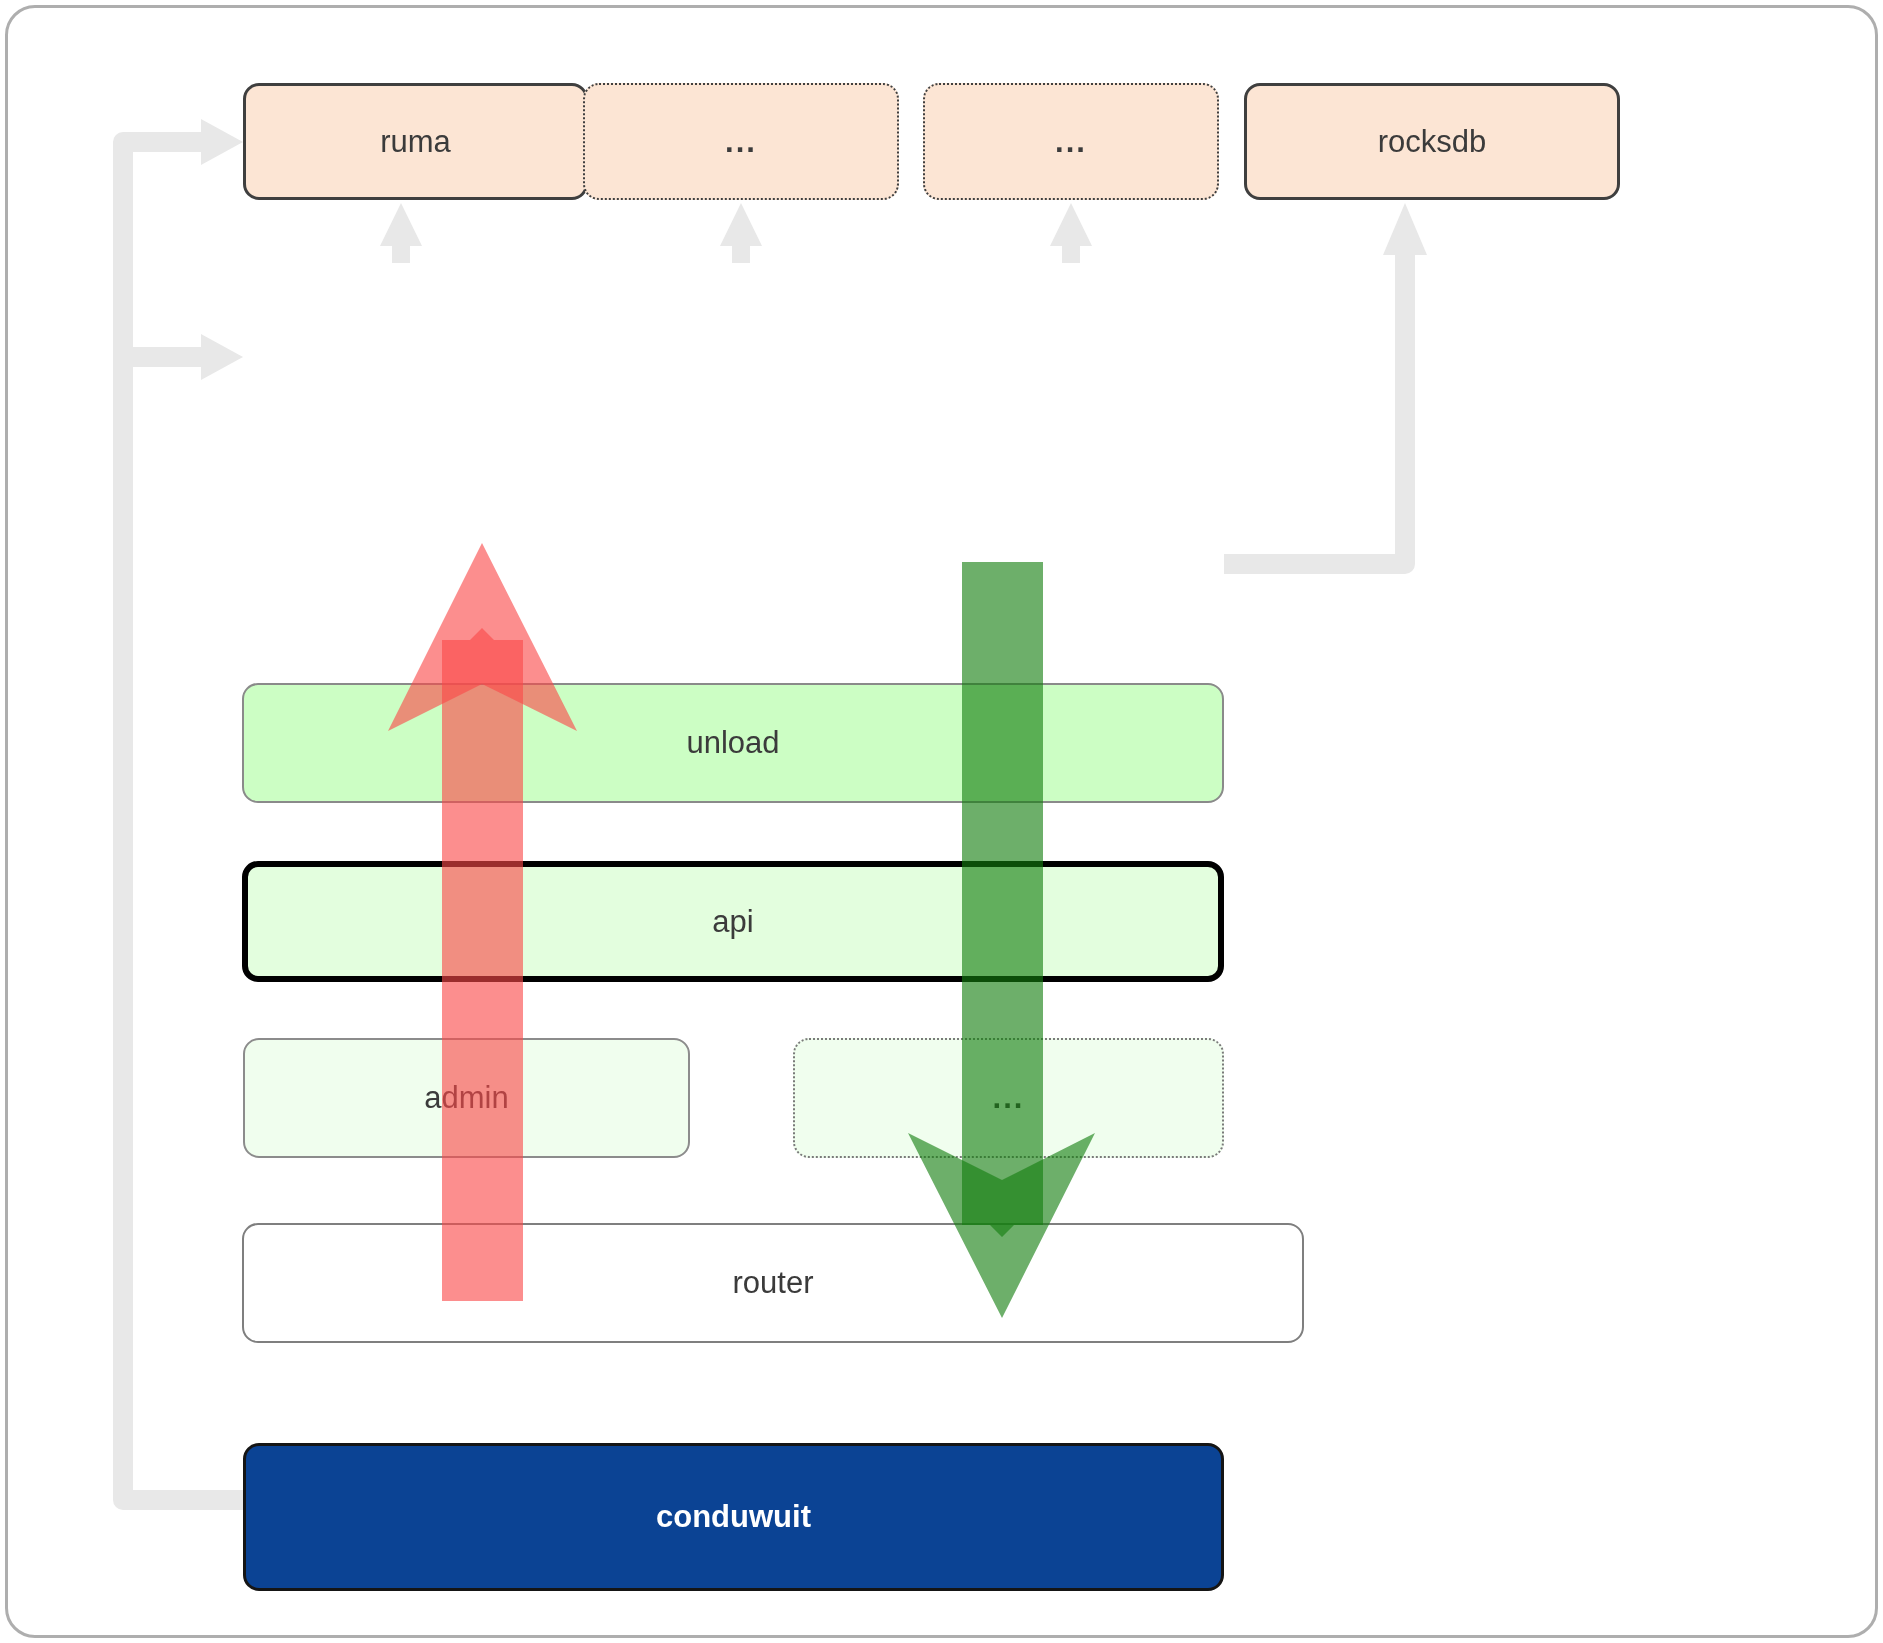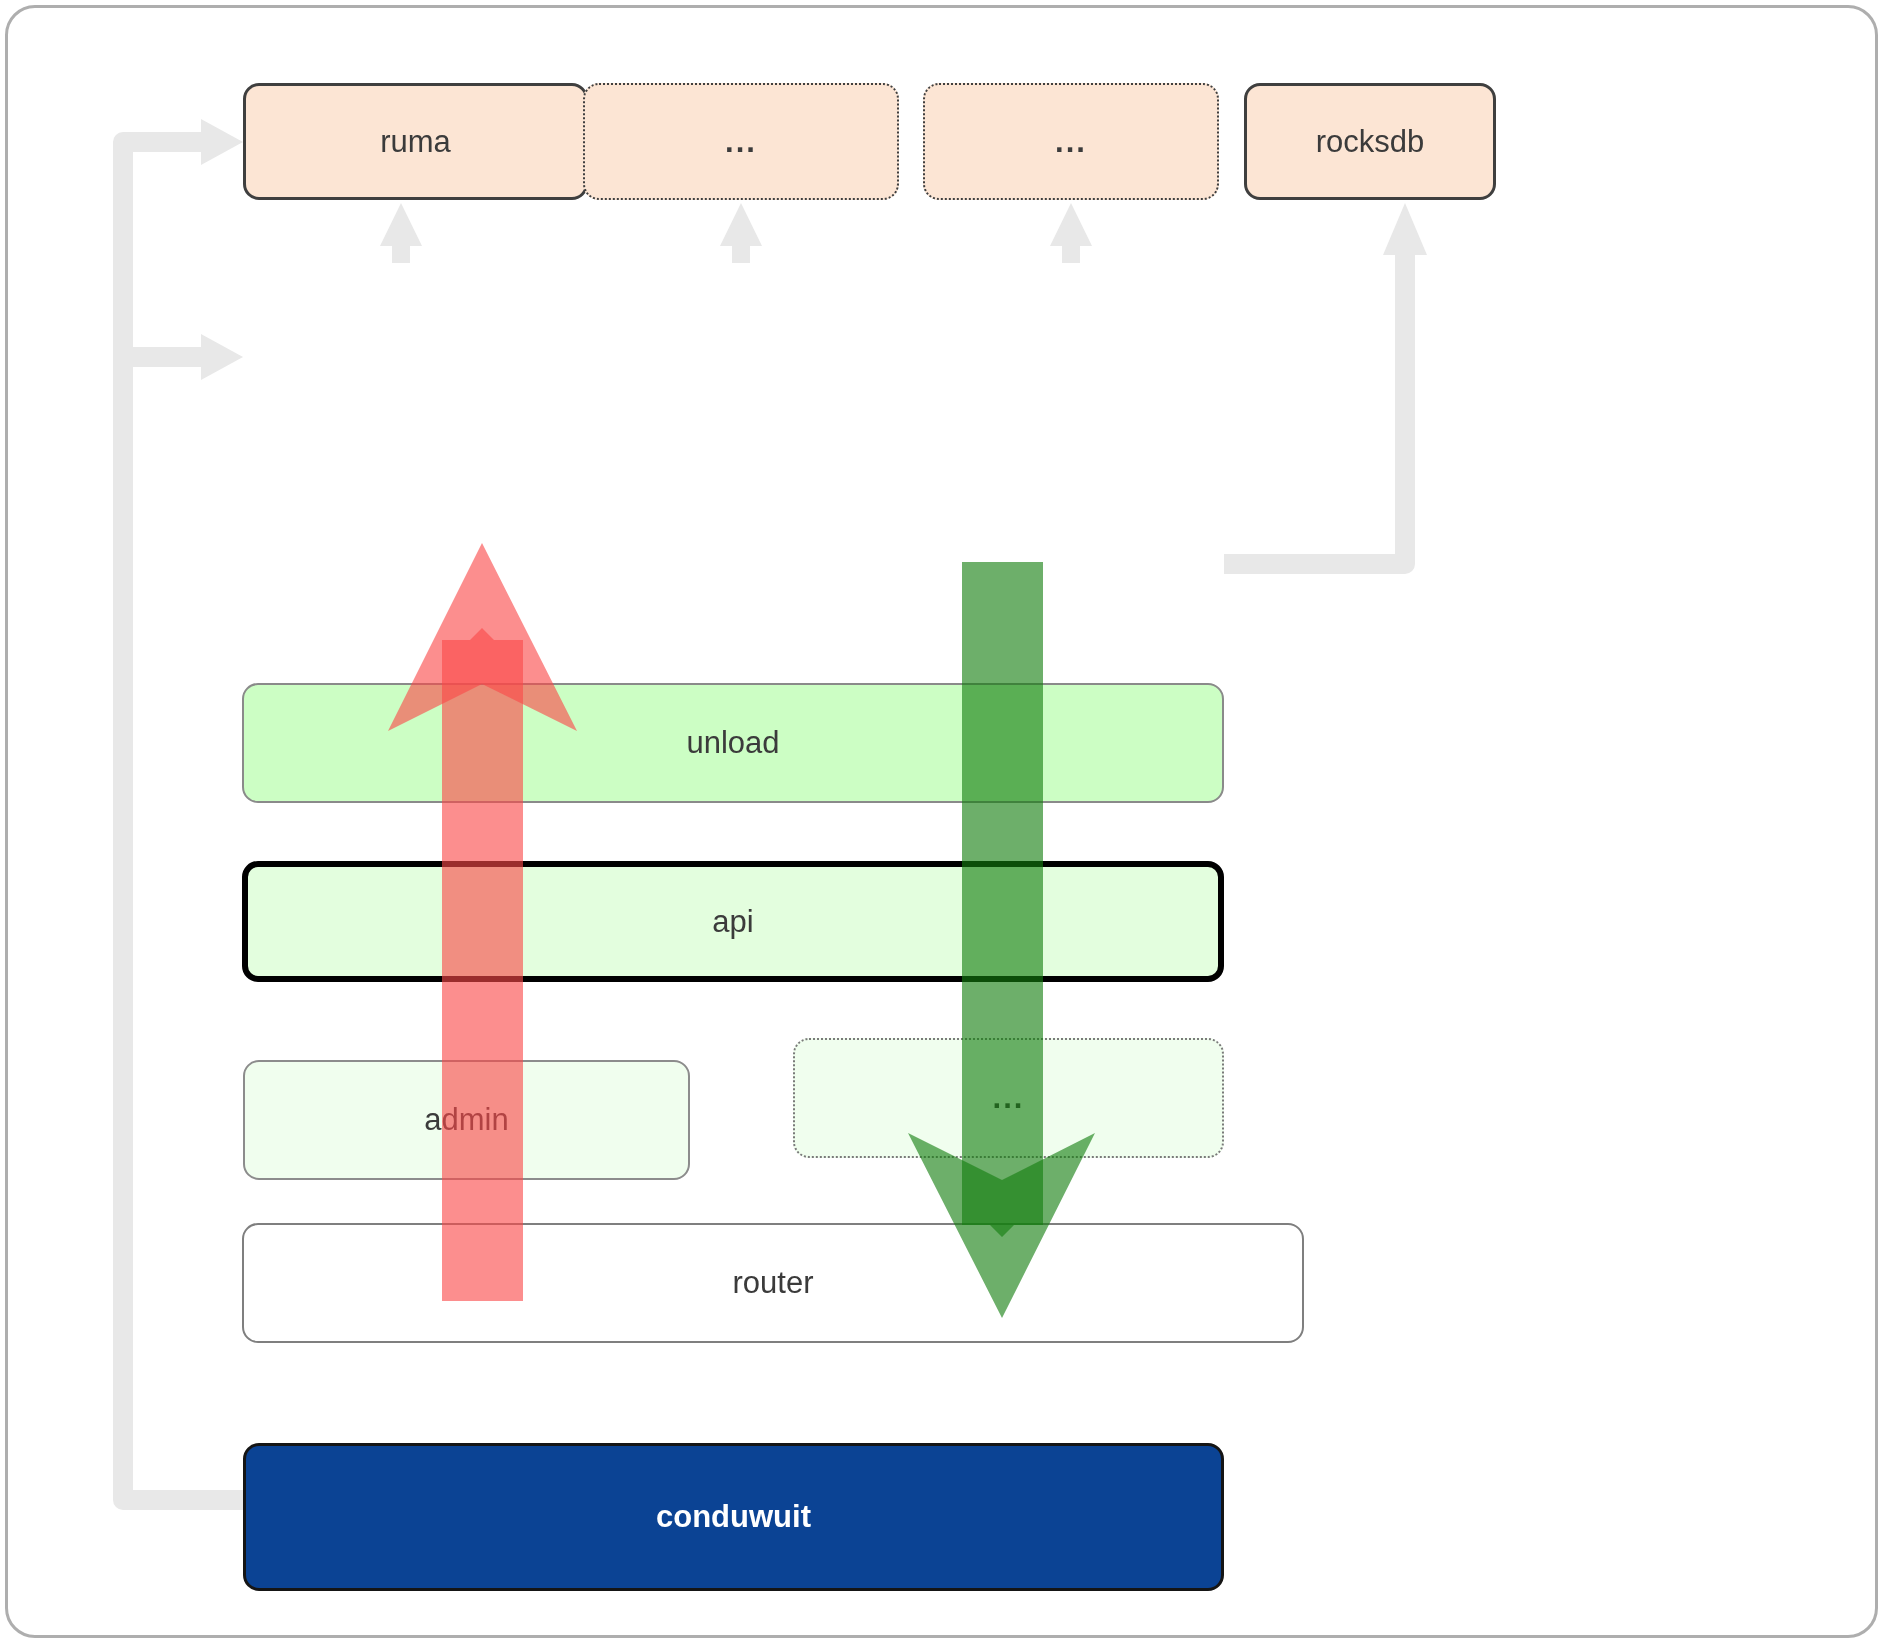--- a/index.html
+++ b/index.html
@@ -23,27 +23,27 @@
   .box {
     position:absolute; z-index:2; box-sizing:border-box;
     display:flex; align-items:center; justify-content:center;
     border-radius:16px; font-size:31px; color:#3b3b3b;
   }
   .ellipsis-label { font-weight:bold; letter-spacing:2px; }
 
   .b-ruma     { left:243px;  top:83px;   width:345px; height:117px; background:var(--peach-fill); border:3px solid #3f3f3f; }
   .b-e1       { left:583px;  top:83px;   width:316px; height:117px; background:var(--peach-fill); border:2px dotted #3f3f3f; }
   .b-e2       { left:923px;  top:83px;   width:296px; height:117px; background:var(--peach-fill); border:2px dotted #3f3f3f; }
-  .b-rocksdb  { left:1244px; top:83px;   width:252px; height:117px; background:var(--peach-fill); border:3px solid #3f3f3f; }
+  .b-rocksdb  { left:1244px; top:83px;   width:376px; height:117px; background:var(--peach-fill); border:3px solid #3f3f3f; }
 
   .b-core     { left:242px;  top:262px;  width:982px; height:186px; background:var(--blue-fill);    border:2px solid #7f7f7f; }
   .b-database { left:242px;  top:501px;  width:982px; height:121px; background:var(--db-green);     border:2px solid #7f7f7f; }
   .b-service  { left:242px;  top:683px;  width:982px; height:120px; background:var(--service-green);border:2px solid #8a8a8a; }
   .b-api      { left:242px;  top:861px;  width:982px; height:121px; background:var(--api-green);    border:6px solid #000000; }
-  .b-admin    { left:243px;  top:1060px; width:447px; height:120px; background:var(--admin-green);  border:2px solid #8c8c8c; }
+  .b-admin    { left:243px;  top:1038px; width:447px; height:120px; background:var(--admin-green);  border:2px solid #8c8c8c; }
   .b-e3       { left:793px;  top:1038px; width:431px; height:120px; background:var(--admin-green);  border:2px dotted #7a7a7a; }
   .b-router   { left:242px;  top:1223px; width:1062px; height:120px; background:var(--router-fill);  border:2px solid #7f7f7f;text-align:right; }
   .b-conduwuit{ left:243px;  top:1443px; width:981px; height:148px; background:var(--conduwuit-blue); border:3px solid #151515; color:#ffffff; font-weight:bold; }
 
   .legend {
     position:absolute; left:1322px; top:922px; width:448px; height:361px;
     background:var(--legend-bg); border:3px solid #5a5a5a; z-index:2; box-sizing:border-box;
   }
   .legend-title { margin-top:32px; text-align:center; font-size:37px; color:#101010; }
   .legend svg { position:absolute; left:0; top:0; width:100%; height:100%; }

